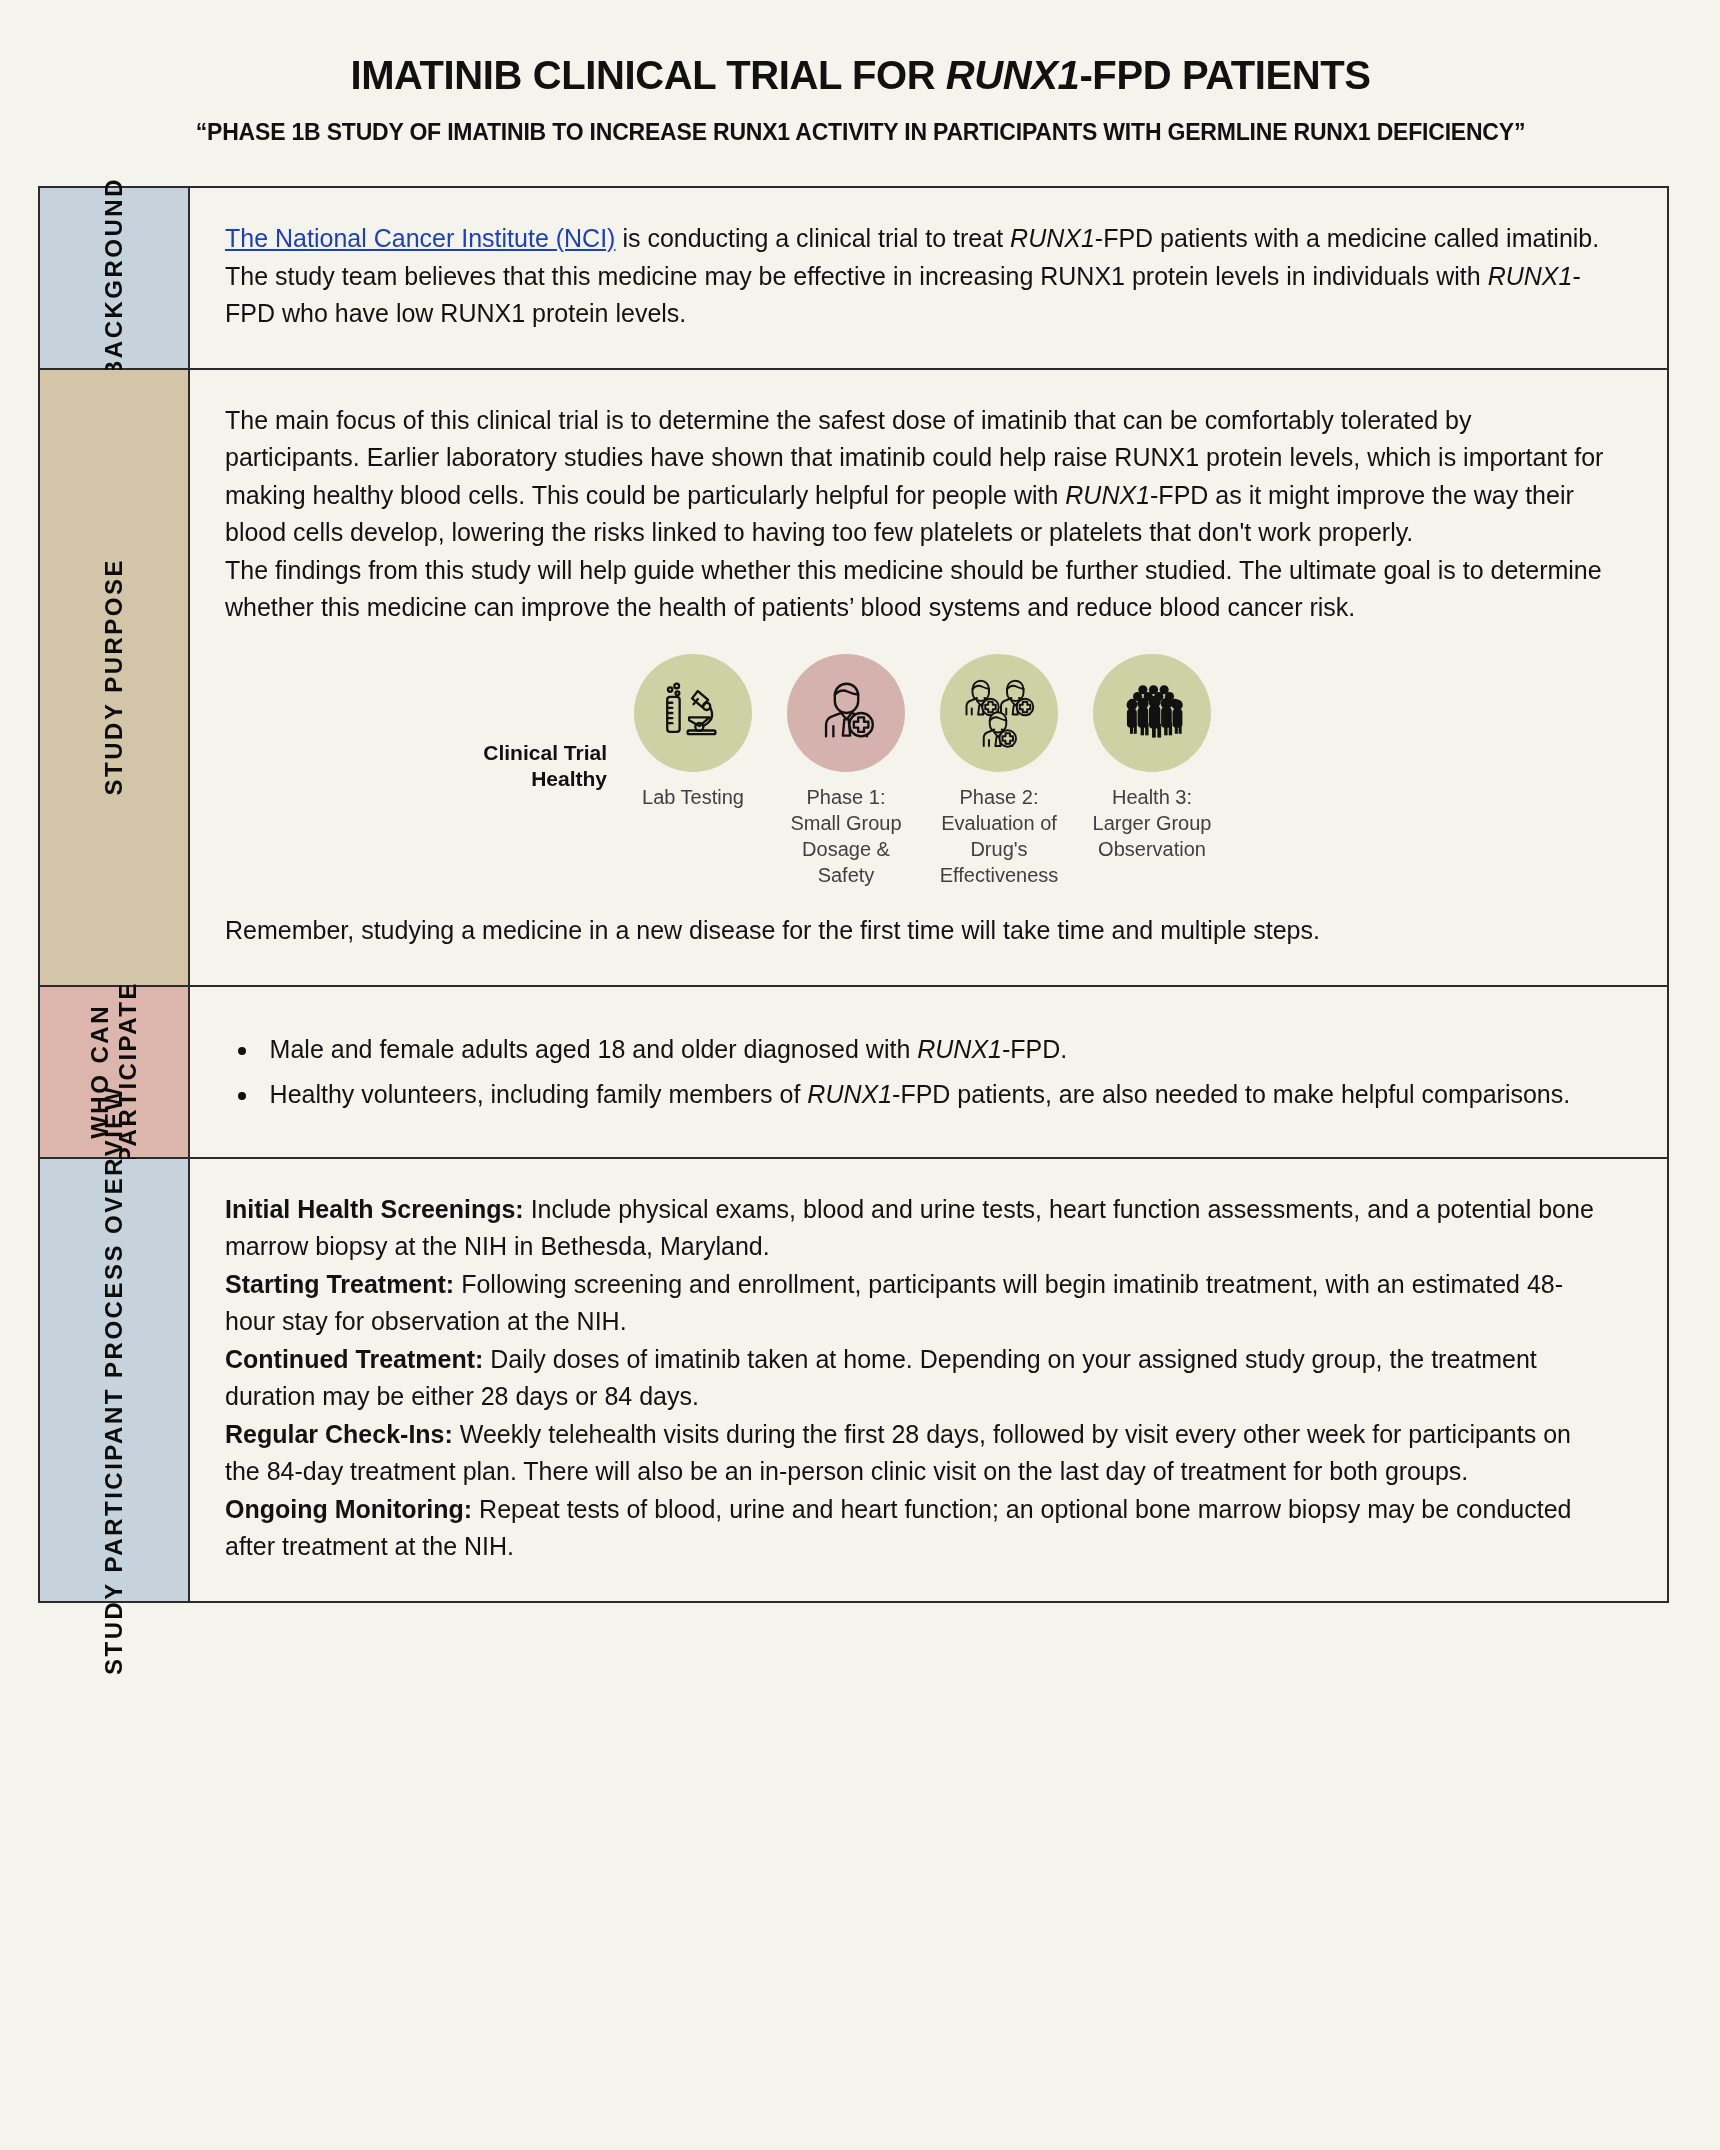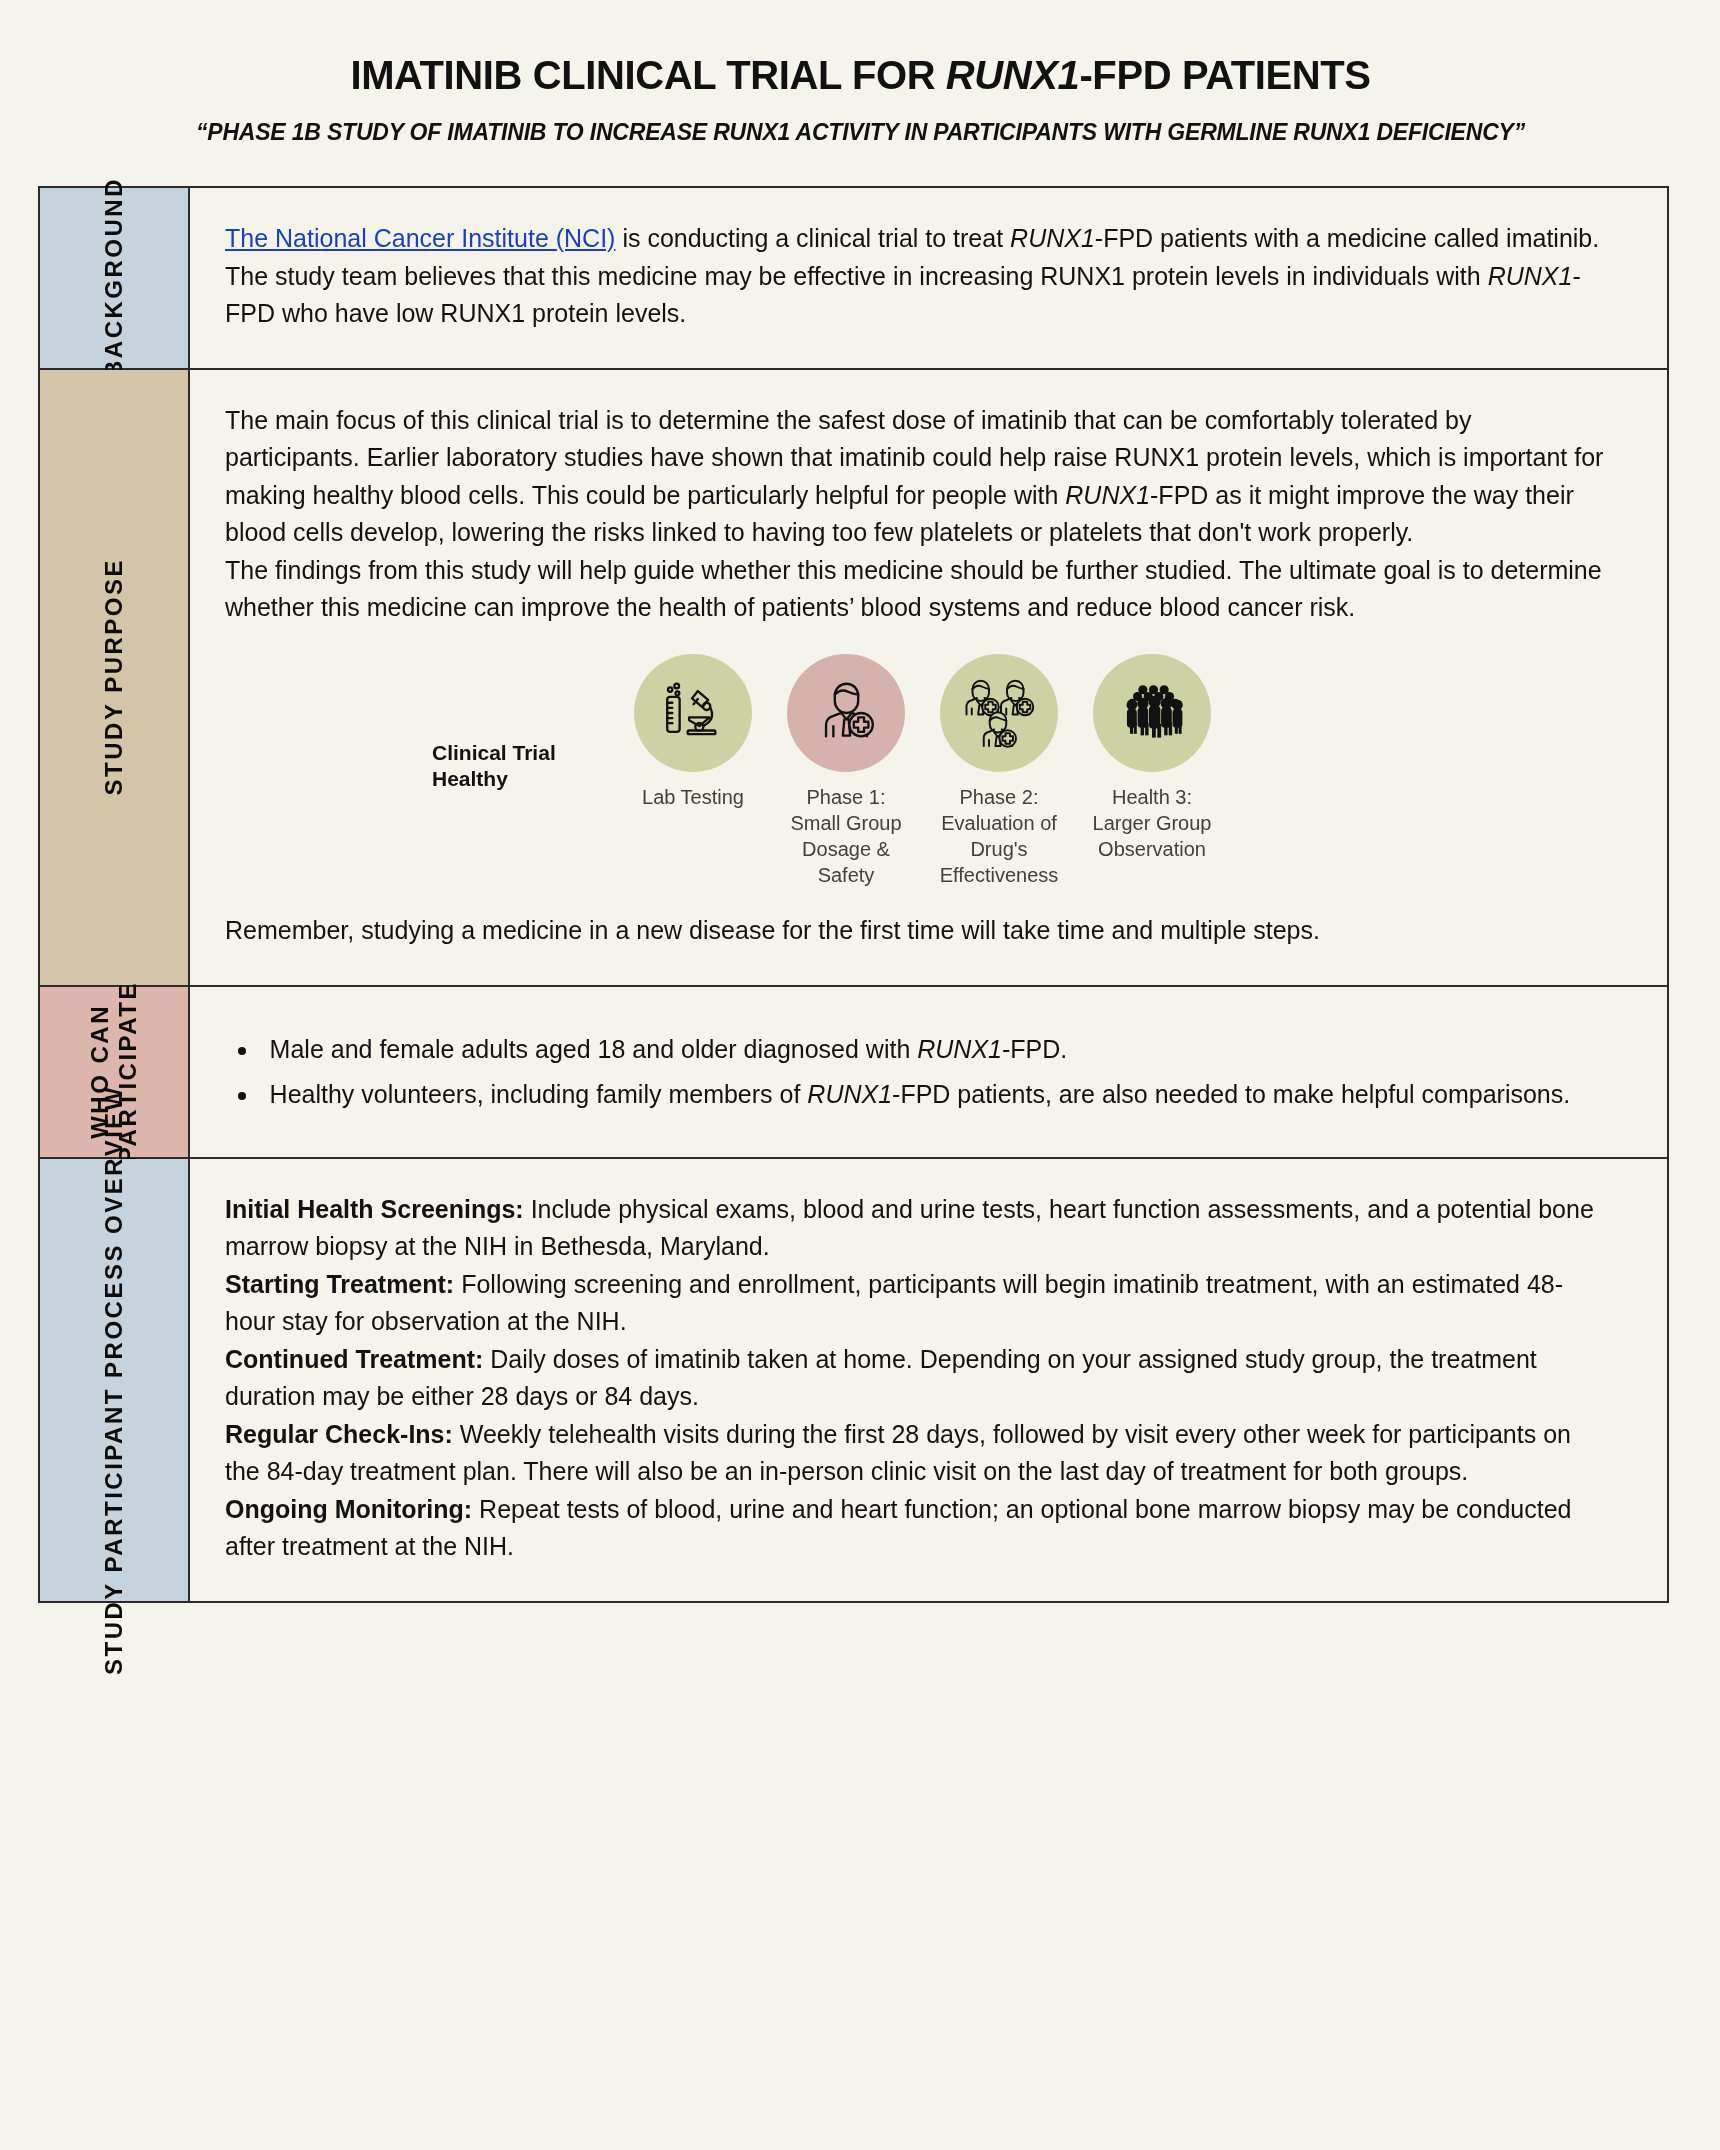--- a/index.html
+++ b/index.html
@@ -30,21 +30,20 @@
     line-height: 1.12;
     white-space: nowrap;
     margin-top: 24px;
   }
   .doc-title .ital { font-style: italic; }
 
   .doc-subtitle {
     margin-top: 21px;
     font-size: 23px;
     font-weight: bold;
-    font-style: italic;
     color: #111111;
     letter-spacing: -0.2px;
     white-space: nowrap;
   }
 
   
   .tbl {
     position: absolute;
     left: 38px;
     top: 186px;
@@ -123,21 +122,21 @@
     display: flex;
     align-items: flex-start;
     margin: 27px 0 24px 0;
     padding-left: 207px;
   }
   .phases-title {
     font-size: 21px;
     font-weight: bold;
     color: #111;
     line-height: 1.28;
-    text-align: left;
+    text-align: right;
     width: 175px;
     padding-top: 86px;
     flex: 0 0 auto;
   }
   .phase-col {
     width: 134px;
     flex: 0 0 auto;
     text-align: center;
     margin-left: 19px;
   }

